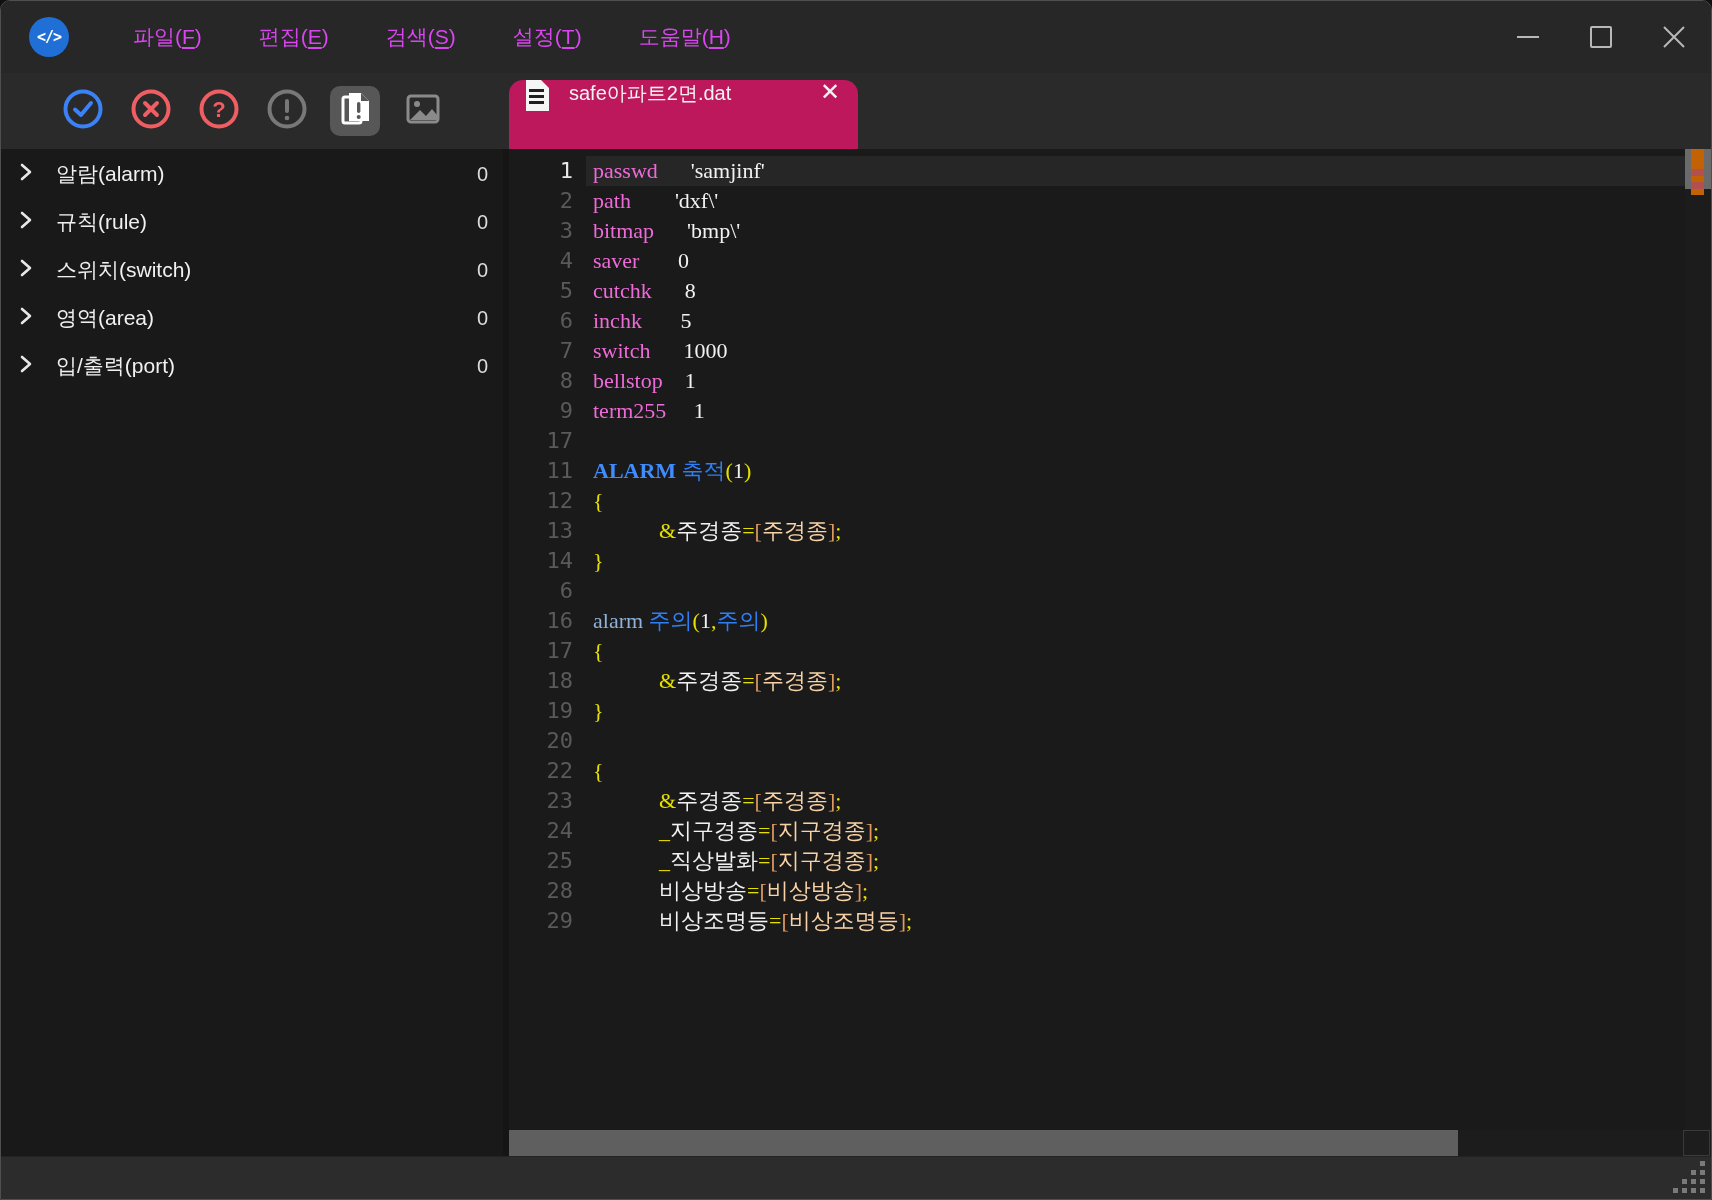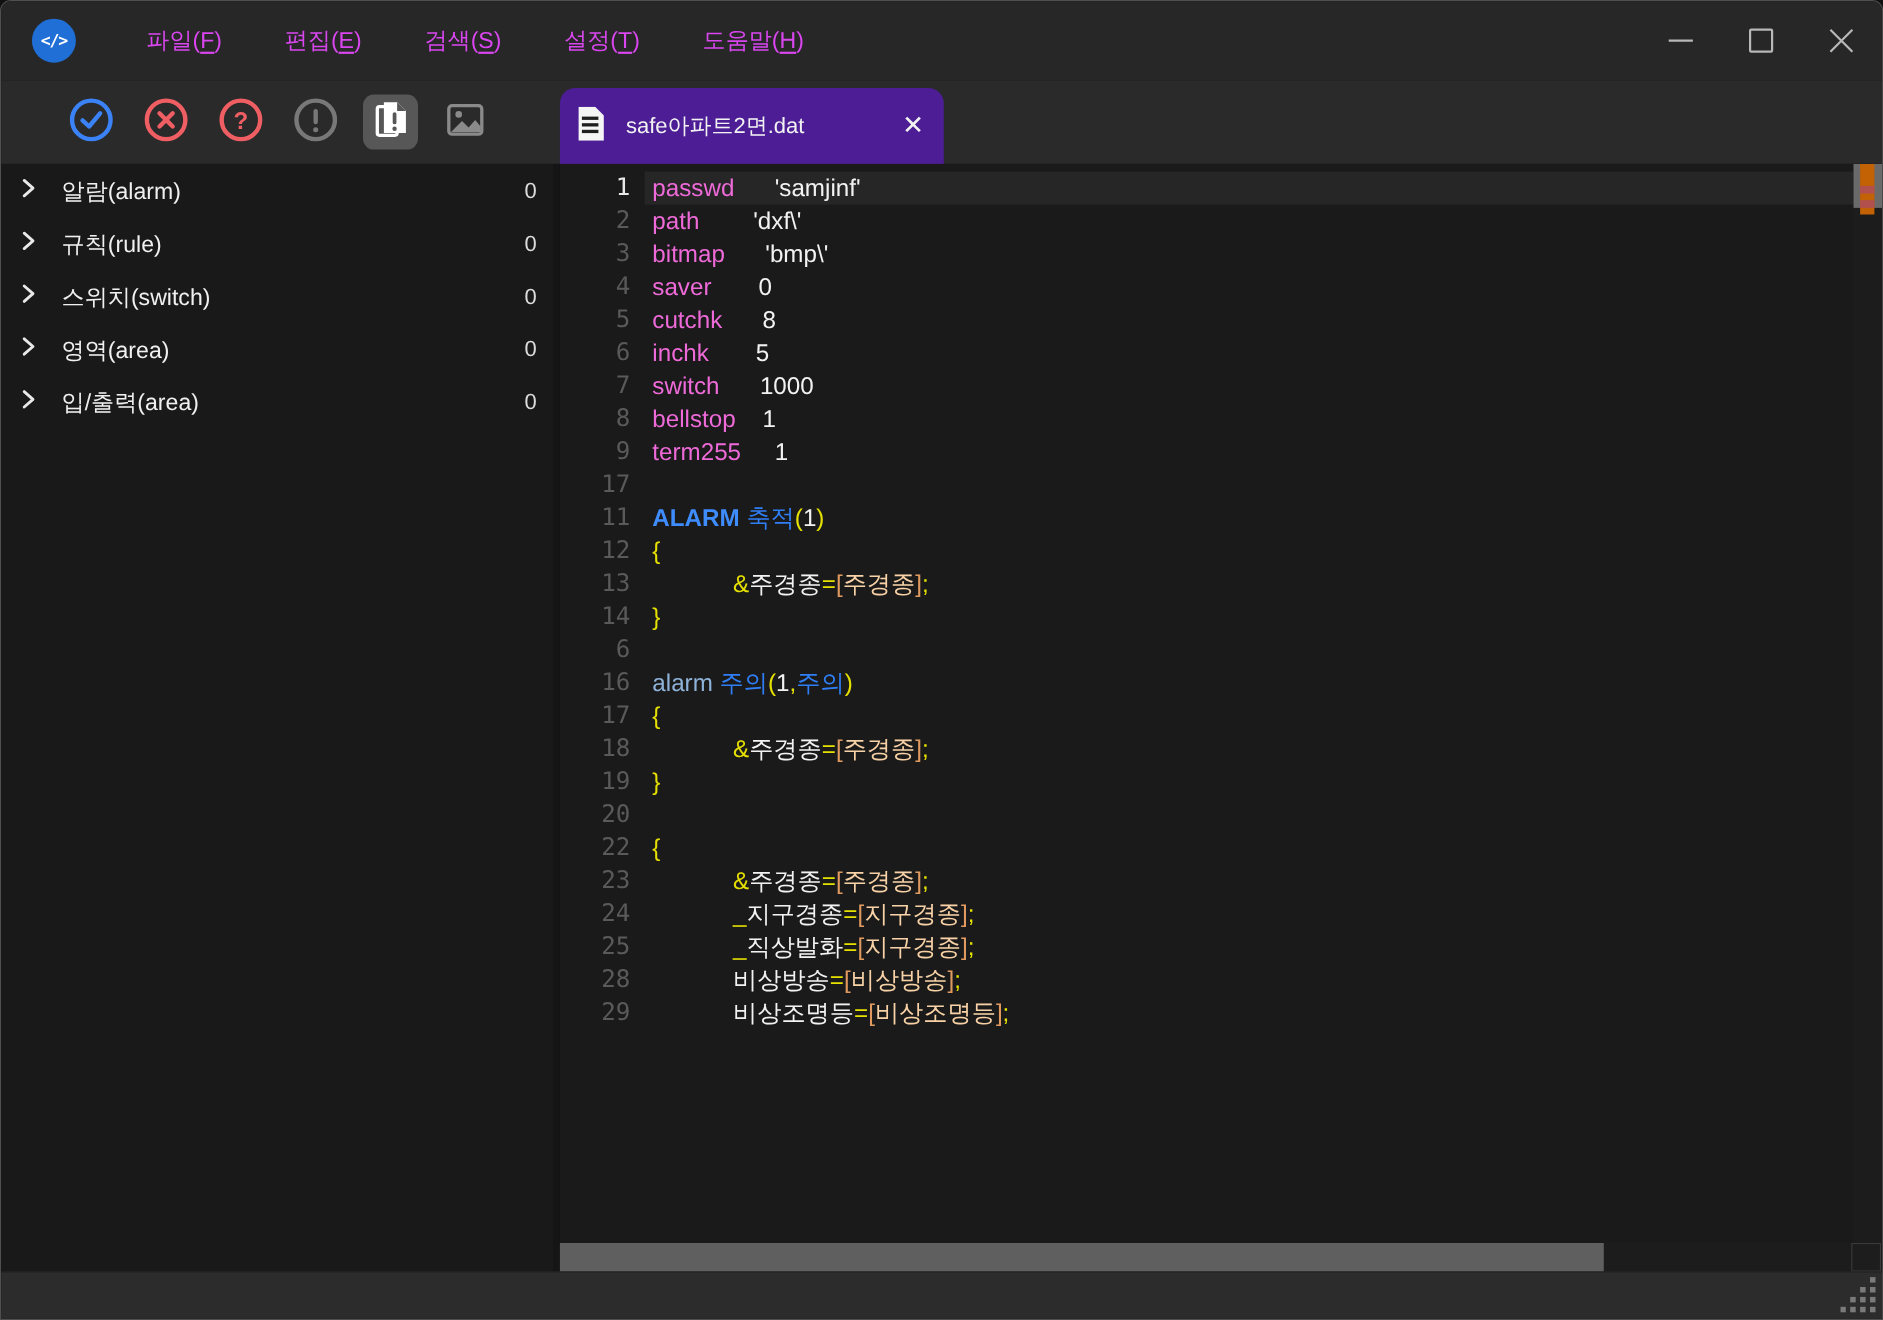--- a/index.html
+++ b/index.html
@@ -48,22 +48,22 @@
     padding-left:57px; gap:18px;
   }
   .tool-btn {
     width:50px; height:50px; border-radius:10px;
     display:flex; align-items:center; justify-content:center;
   }
   .tool-btn.active { background:#575757; }
   .tabstrip { flex:1; position:relative; }
   .tab {
     position:absolute; left:6px; top:7px; width:349px; height:69px;
-    background:#4c1d95; border-radius:14px 14px 0 0;
-    display:flex; align-items:center; padding:0 18px 0 15px;
+    background:#be185d; border-radius:14px 14px 0 0;
+    display:flex; align-items:flex-start; padding:0 18px 0 15px;
   }
   .tab-title { font-size:20px; color:#f2f2f2; margin-left:20px; flex:1; }
   .tab-close { color:#f2f2f2; font-size:24px; line-height:1; margin-left:8px; }
 
   
   .main { flex:1; display:flex; min-height:0; }
   .sidebar { width:502px; flex:0 0 502px; background:#191919; padding-top:1px; }
   .side-row {
     height:48px; display:flex; align-items:center;
     padding:0 15px 0 18px; color:#f0f0f0; font-size:21px;
@@ -75,21 +75,21 @@
   .editor-col { flex:1; display:flex; flex-direction:column; min-width:0; }
   .editor { flex:1; position:relative; background:#1a1a1a; overflow:hidden; }
   .code { padding-top:7px; }
   .code-line { display:flex; height:30px; line-height:30px; }
   .ln {
     width:77px; flex:0 0 77px; text-align:right; padding-right:13px;
     font-family:"DejaVu Sans Mono", monospace; font-size:22px; color:#5a5a5a;
   }
   .code-line.current .ln { color:#e8e8e8; }
   .code-text {
-    flex:1; white-space:pre; font-family:Liberation Sans, sans-serif;
+    flex:1; white-space:pre; font-family:Liberation Serif, serif;
     font-size:22px; padding-left:7px; margin-right:26px;
   }
   .code-line.current .code-text { background:#262626; }
 
   
   .t-kw { color:var(--c-kw); } .t-w { color:var(--c-w); }
   .t-bb { color:var(--c-bb); font-weight:bold; }
   .t-bl { color:var(--c-bl); } .t-st { color:var(--c-st); }
   .t-rd { color:var(--c-rd); } .t-y { color:var(--c-y); }
   .t-br { color:var(--c-br); } .t-pe { color:var(--c-pe); }
@@ -238,21 +238,21 @@
           <span><svg width="14" height="20" viewBox="0 0 14 20">
               <path d="M3 3 L11 10 L3 17" fill="none" stroke="#e8e8e8" stroke-width="2.6" stroke-linecap="round" stroke-linejoin="round"></path>
             </svg></span>
           <span class="side-label">영역(area)</span>
           <span class="side-count">0</span>
         </div>
         <div class="side-row">
           <span><svg width="14" height="20" viewBox="0 0 14 20">
               <path d="M3 3 L11 10 L3 17" fill="none" stroke="#e8e8e8" stroke-width="2.6" stroke-linecap="round" stroke-linejoin="round"></path>
             </svg></span>
-          <span class="side-label">입/출력(area)</span>
+          <span class="side-label">입/출력(port)</span>
           <span class="side-count">0</span>
         </div>
       </div>
     <div class="v-div"></div>
 
     <div class="editor-col">
       <div class="editor">
         <div class="code" id="code-lines">
             <div class="code-line current">
               <span class="ln">1</span>

